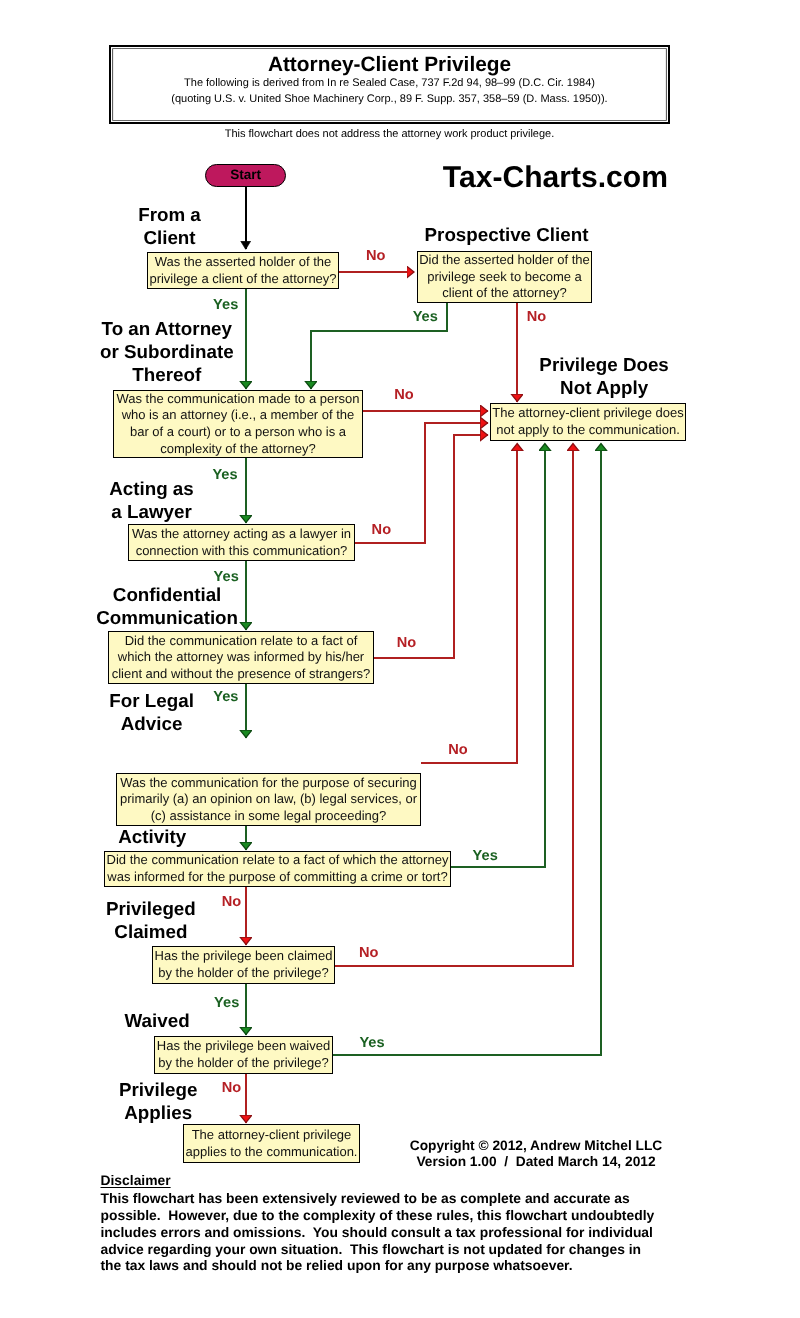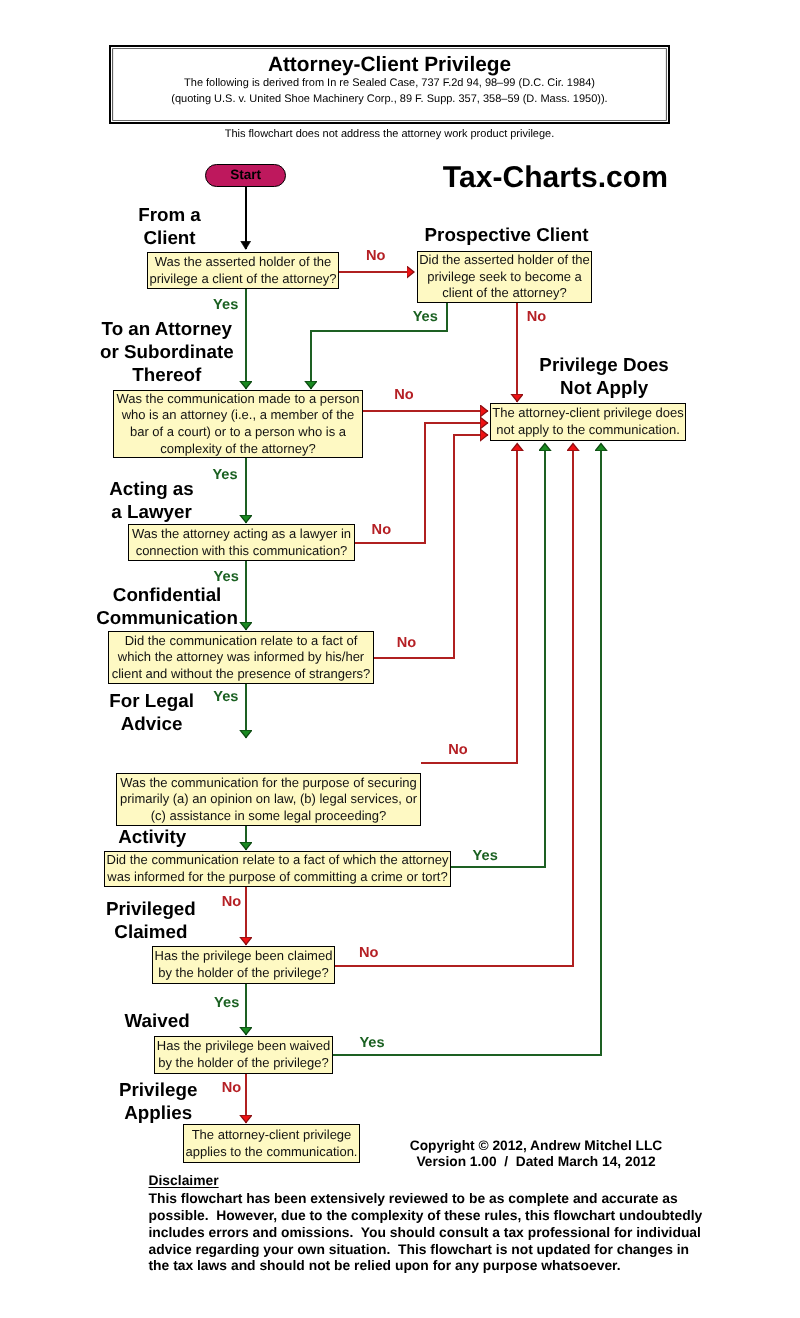--- a/index.html
+++ b/index.html
@@ -23,21 +23,21 @@
      font-size:13.0px;line-height:16.6px;color:#111;white-space:nowrap;
      display:flex;flex-direction:column;justify-content:center;align-items:center;}
   .dbox>div{white-space:nowrap;}
   
   .slab{font-weight:bold;font-size:18.8px;text-align:center;line-height:23.2px;color:#000;white-space:nowrap;}
   
   .yes{color:#1b6122;font-weight:bold;font-size:14.6px;line-height:14.6px;}
   .no{color:#b52025;font-weight:bold;font-size:14.6px;line-height:14.6px;}
   
   #brand{font-size:30.1px;font-weight:bold;white-space:nowrap;line-height:30.2px;}
-  #disc{font-size:13.87px;font-weight:bold;line-height:16.9px;white-space:pre;margin-left:48px;}
+  #disc{font-size:13.87px;font-weight:bold;line-height:16.9px;white-space:pre;}
   #disc .u{text-decoration:underline;text-underline-offset:2px;}
   #disc .dh{line-height:19.3px;}
   .copy{font-size:13.75px;font-weight:bold;text-align:center;white-space:pre;}
   svg{position:absolute;left:0;top:0;overflow:visible;}
 </style>
 </head>
 <body>
 
 <div id="stage">
 

